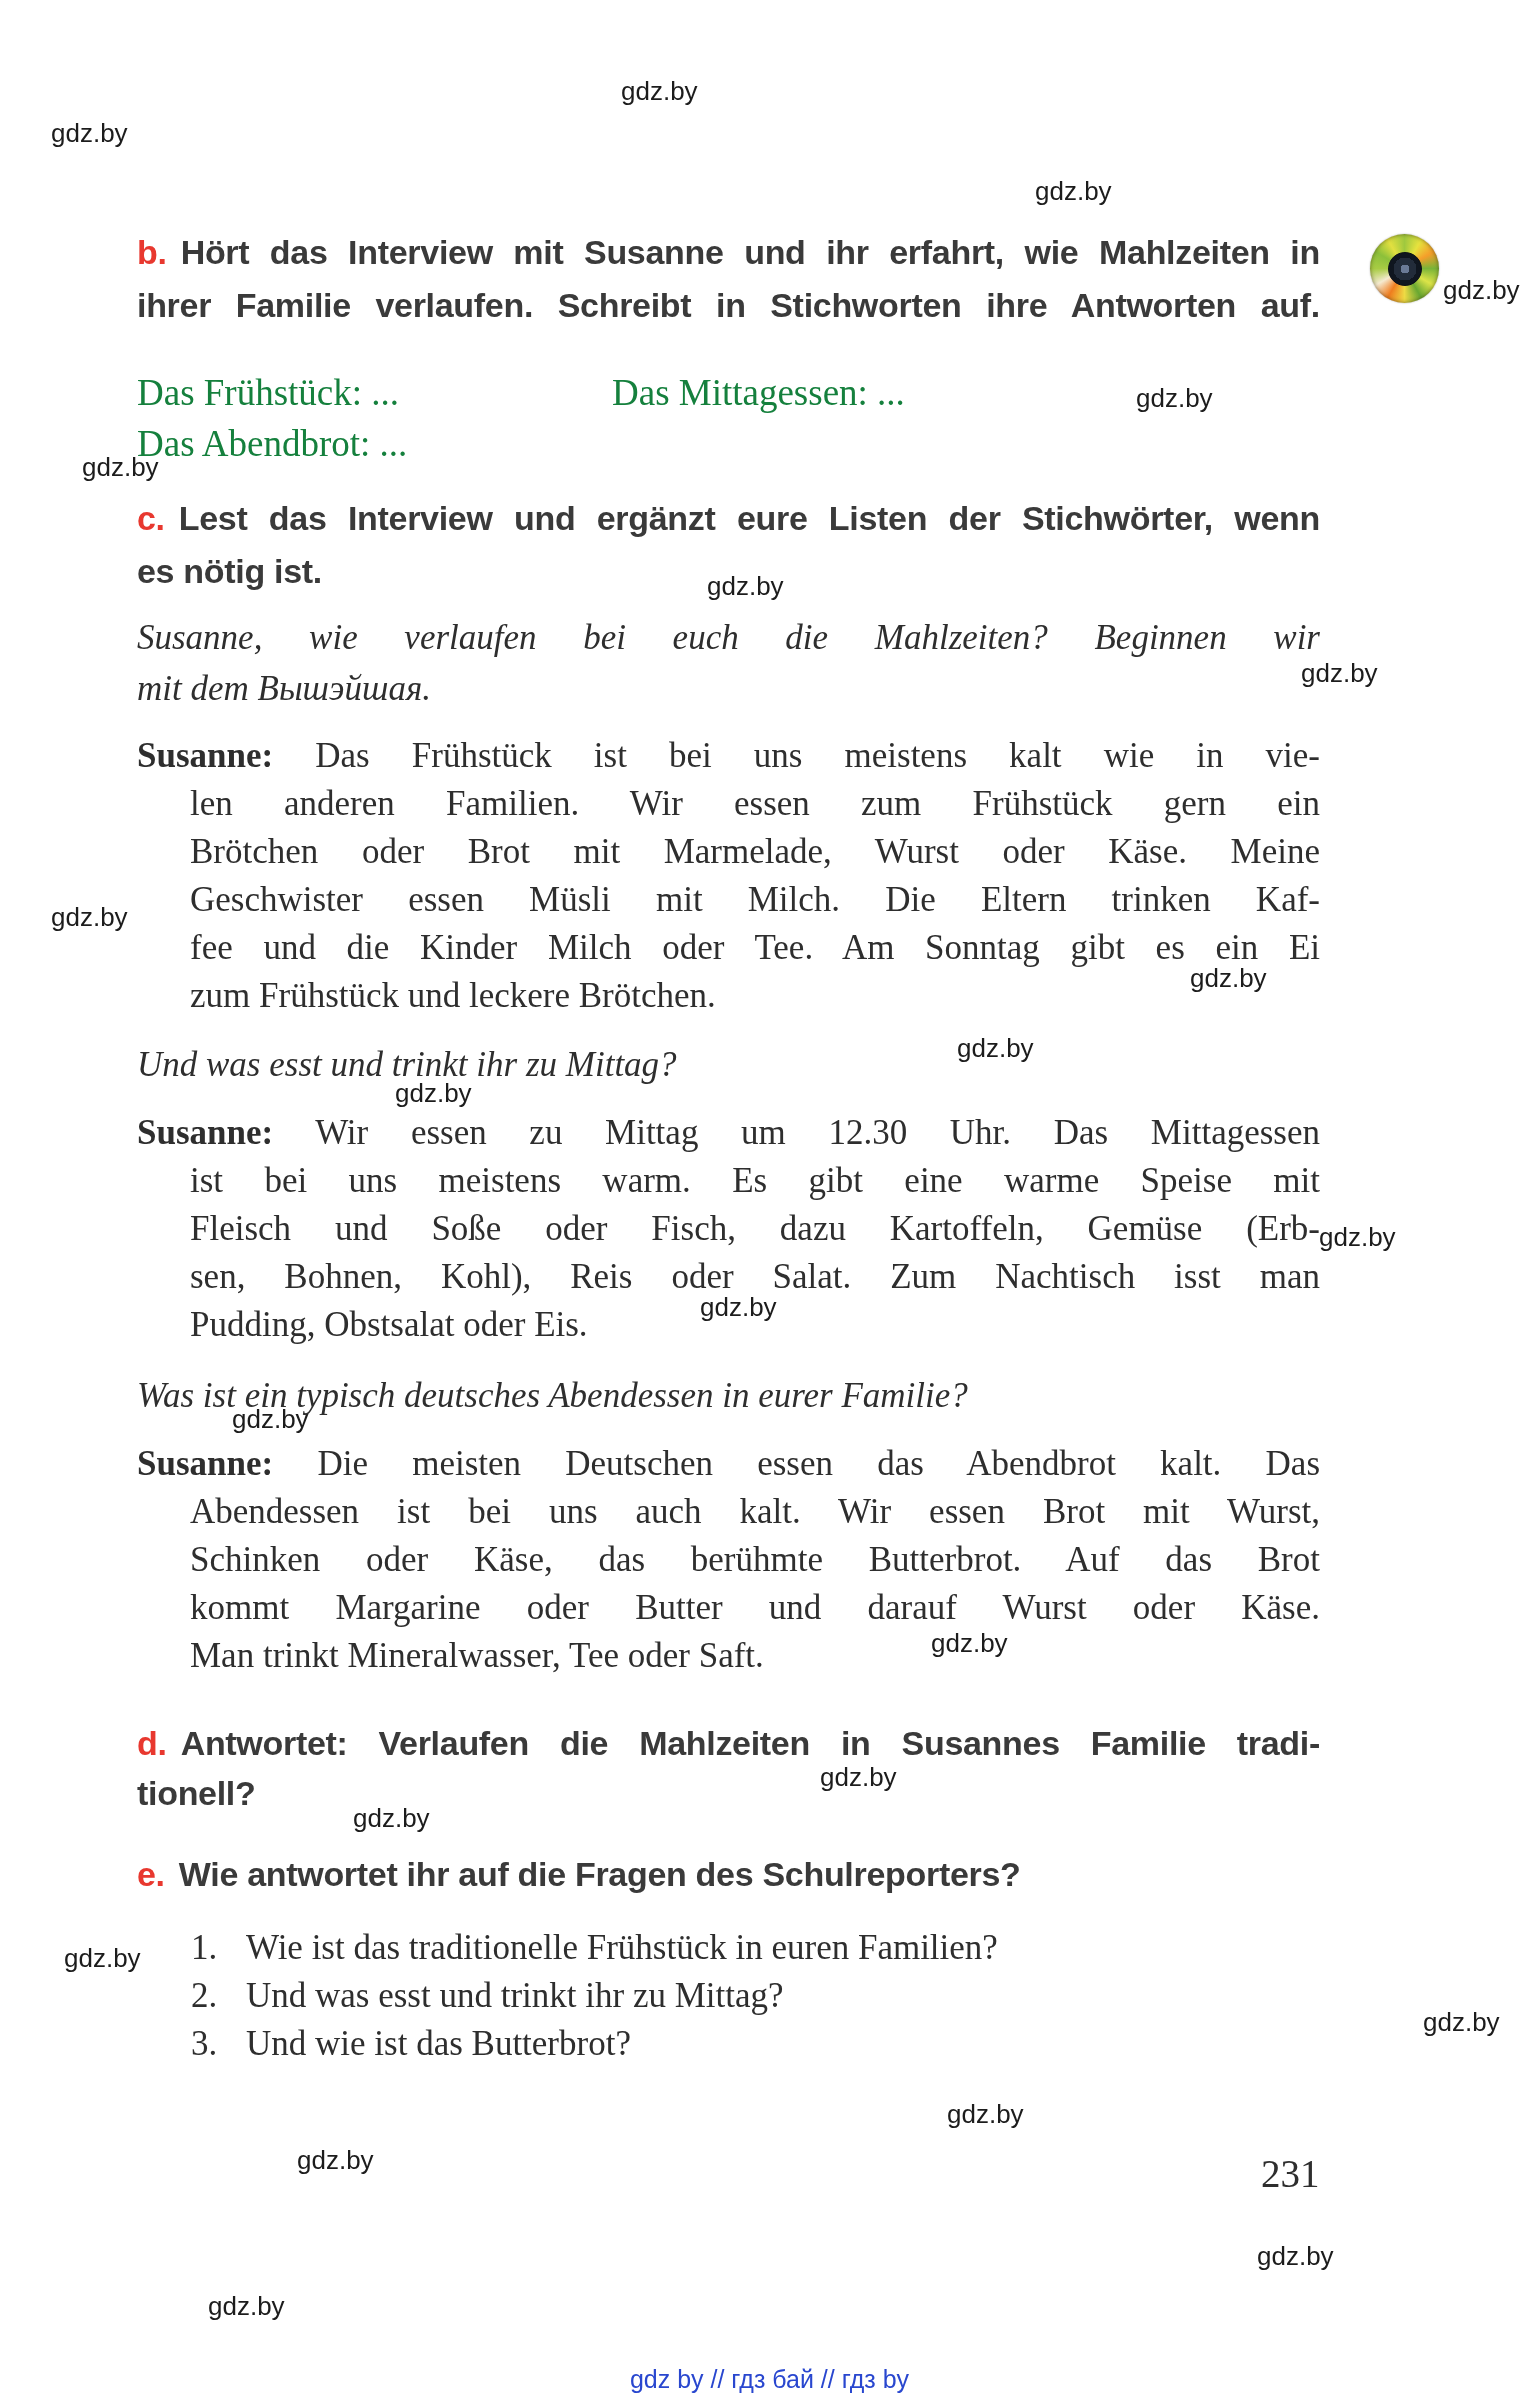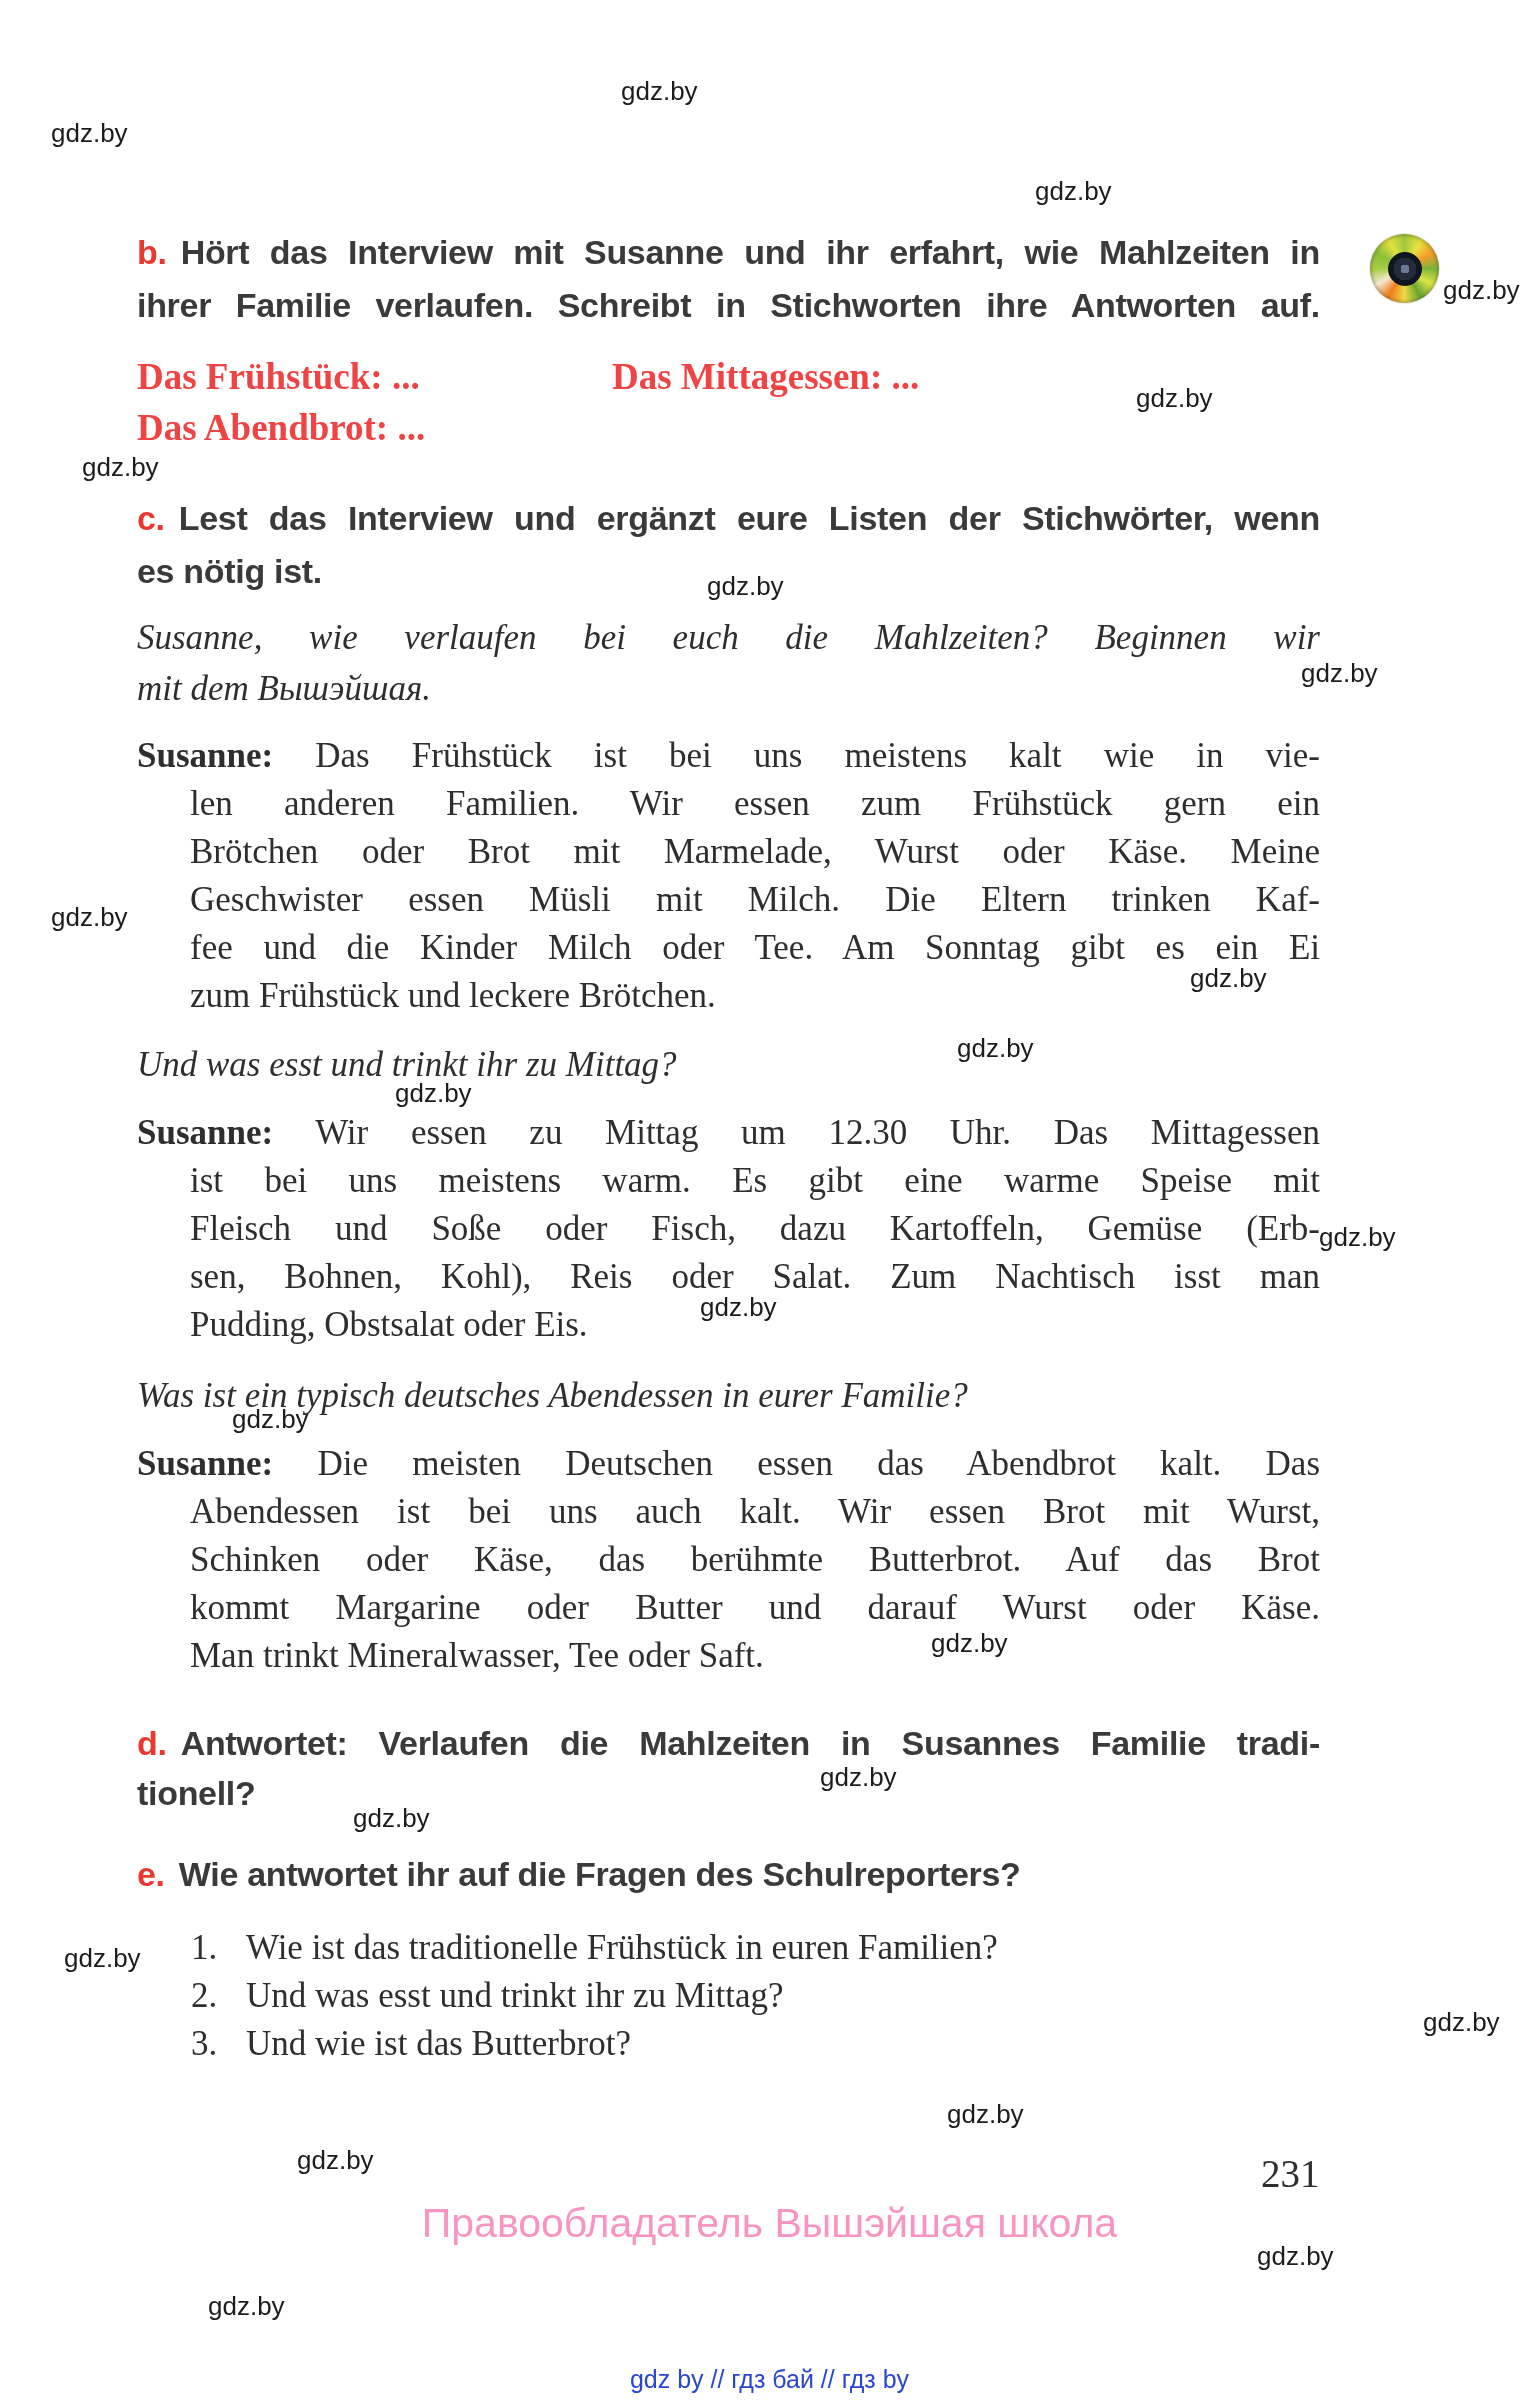--- a/index.html
+++ b/index.html
@@ -27,22 +27,23 @@
     position:absolute; left:137px; width:1183px;
     font-family:"Liberation Sans", sans-serif; font-weight:bold;
     font-size:34px; color:#3a3a3a; line-height:53px; letter-spacing:-0.3px;
   }
   .task .hl { }
   .task .j { text-align:justify; text-align-last:justify; }
   .red { color:#e8382f; margin-right:14px; }
 
   
   .kw {
-    position:absolute; font-weight:bold; font-size:37px; color:#ef4444;
+    position:absolute; font-weight:normal; font-size:37px; color:#15803d;
     white-space:nowrap;
+    margin-top:16px;
   }
 
   
   .quest {
     position:absolute; left:137px; width:1183px;
     font-style:italic; font-size:35px; color:#2e2e2e; line-height:51px;
   }
   .quest .j { text-align:justify; text-align-last:justify; }
 
   
@@ -212,17 +213,16 @@
       <span class="lnum">2.</span>
       <span class="ltext">Und was esst und trinkt ihr zu Mittag?</span>
     </div>
     <div class="lrow" style="top:96px">
       <span class="lnum">3.</span>
       <span class="ltext">Und wie ist das Butterbrot?</span>
     </div>
   </div>
 
   <div class="pagenum">231</div>
-  <div class="copyright">Правообладатель Вышэйшая школа</div>
   <div class="footer-links">gdz by  //  гдз бай  //  гдз by</div>
 
 </div>
 
 
 </body></html>

